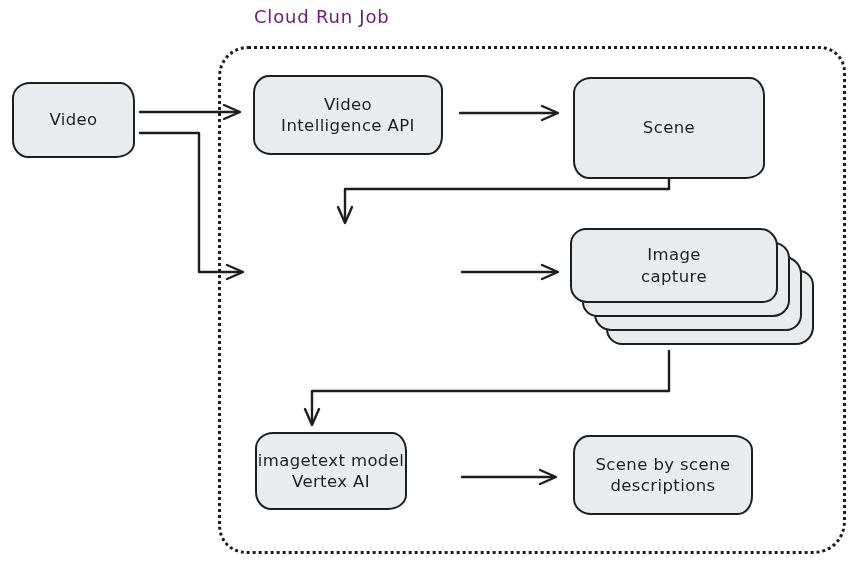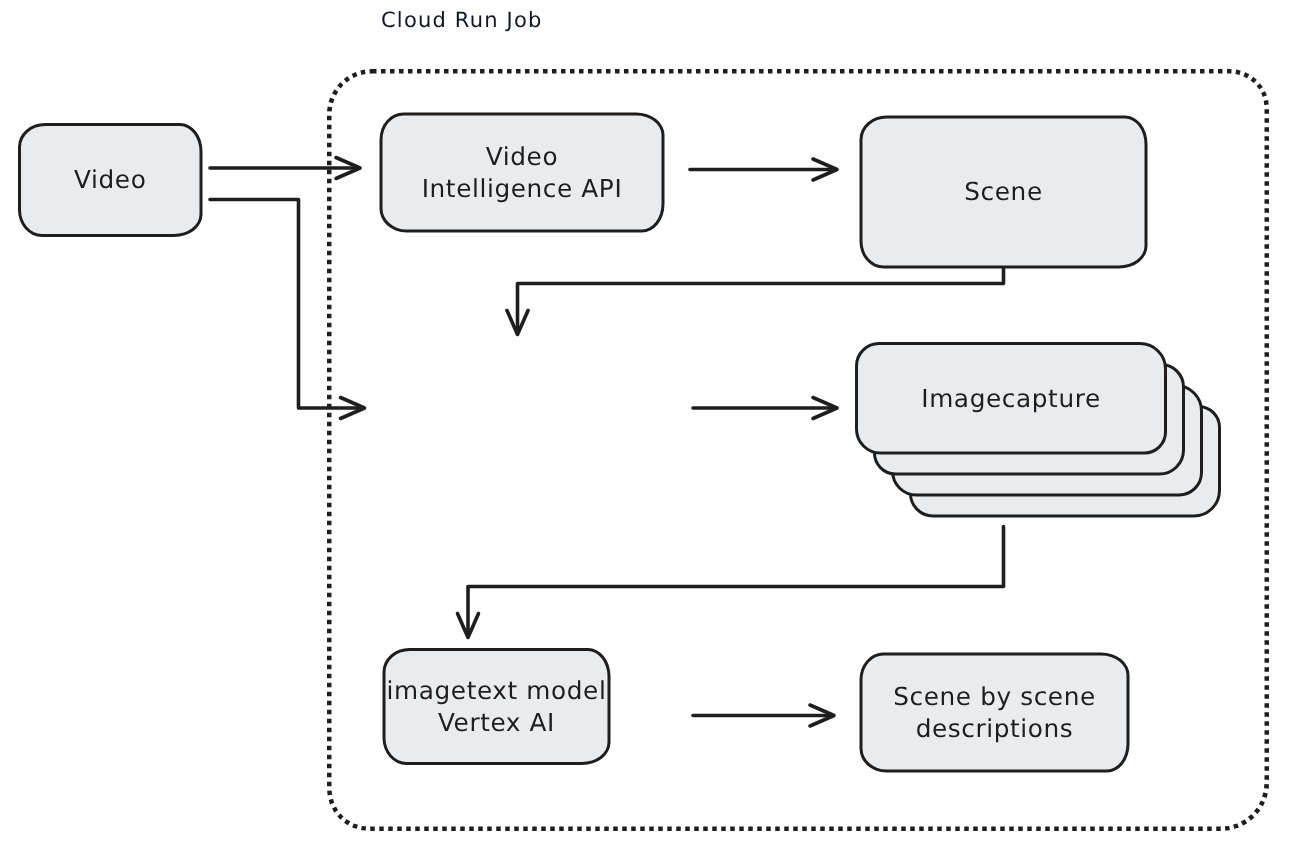--- a/index.html
+++ b/index.html
@@ -9,23 +9,23 @@
     height: 568px;
     background: #ffffff;
     font-family: "DejaVu Sans", sans-serif;
     color: #1e1e1e;
     overflow: hidden;
   }
   .diagram-title {
     position: absolute;
     left: 254px;
     top: 6px;
-    font-size: 14px;
+    font-size: 18px;
     letter-spacing: 0.8px;
-    color: #0f172a;
+    color: #701a75;
     white-space: nowrap;
   }
   .container-frame {
     position: absolute;
     left: 218px;
     top: 46px;
     width: 628px;
     height: 508px;
     border: 3px dotted #1e1e1e;
     border-radius: 30px 26px 32px 28px;
@@ -56,21 +56,21 @@
   .node-descriptions        { left: 573px; top: 435px; width: 180px; height: 80px; }
   .stack { position: absolute; left: 570px; top: 228px; width: 244px; height: 118px; }
   .stack .card {
     position: absolute;
     width: 208px;
     height: 75px;
     background: #e9ecef;
     border: 2.5px solid #1e1e1e;
     box-sizing: border-box;
     display: flex;
-    flex-direction: row;
+    flex-direction: column;
     align-items: center;
     justify-content: center;
     font-size: 16.5px;
     line-height: 1.3;
     letter-spacing: 0.4px;
   }
   .card-4 { left: 36px; top: 42px; border-radius: 17px 15px 18px 16px; }
   .card-3 { left: 24px; top: 28px; border-radius: 15px 18px 16px 17px; }
   .card-2 { left: 12px; top: 14px; border-radius: 18px 16px 17px 15px; }
   .card-1 { left: 0;   top: 0;    border-radius: 16px 18px 15px 17px; }

